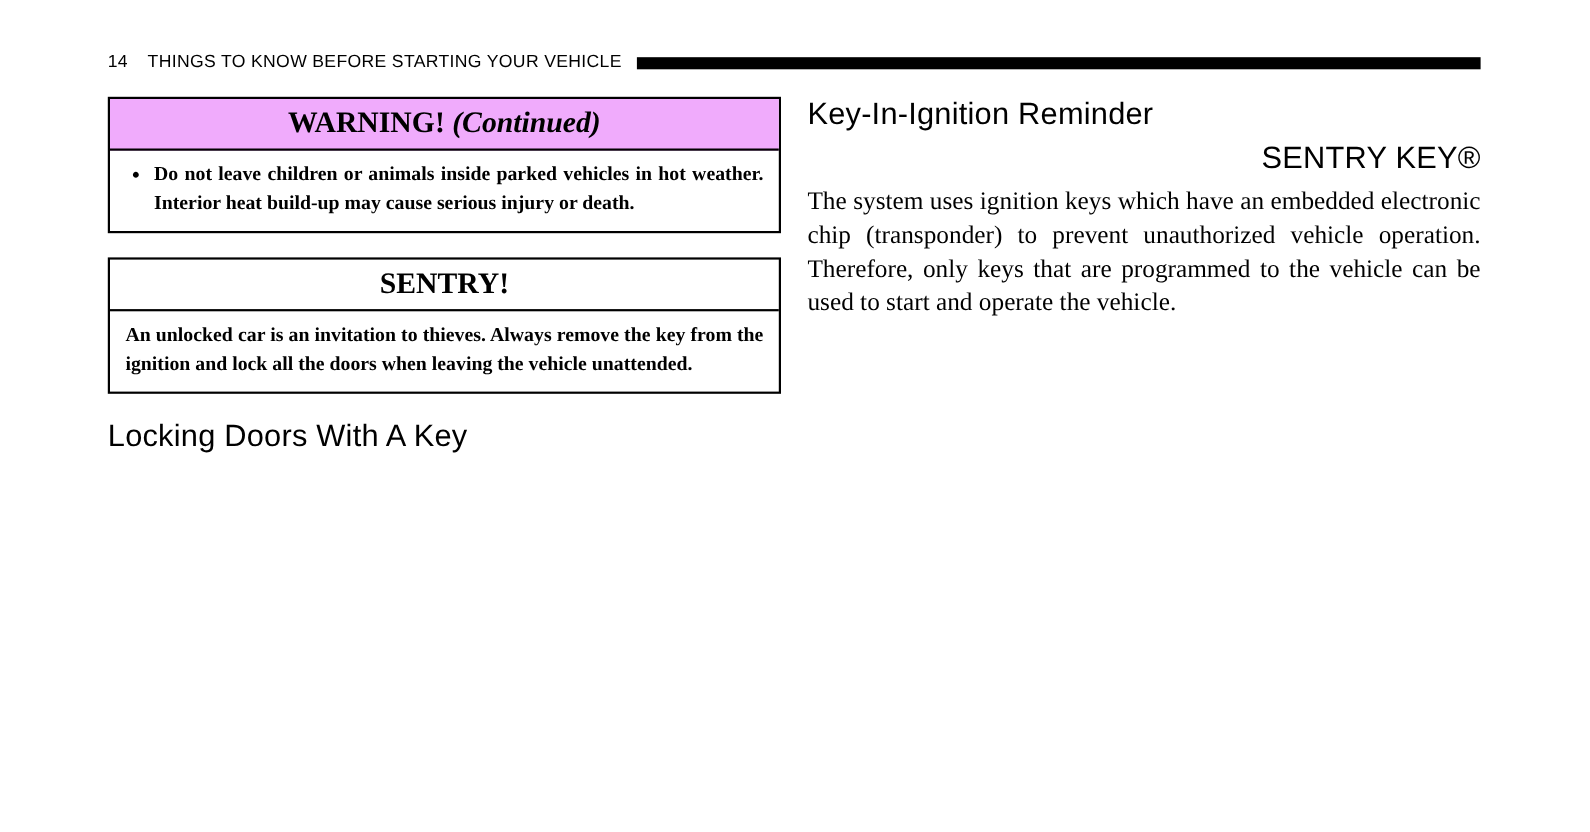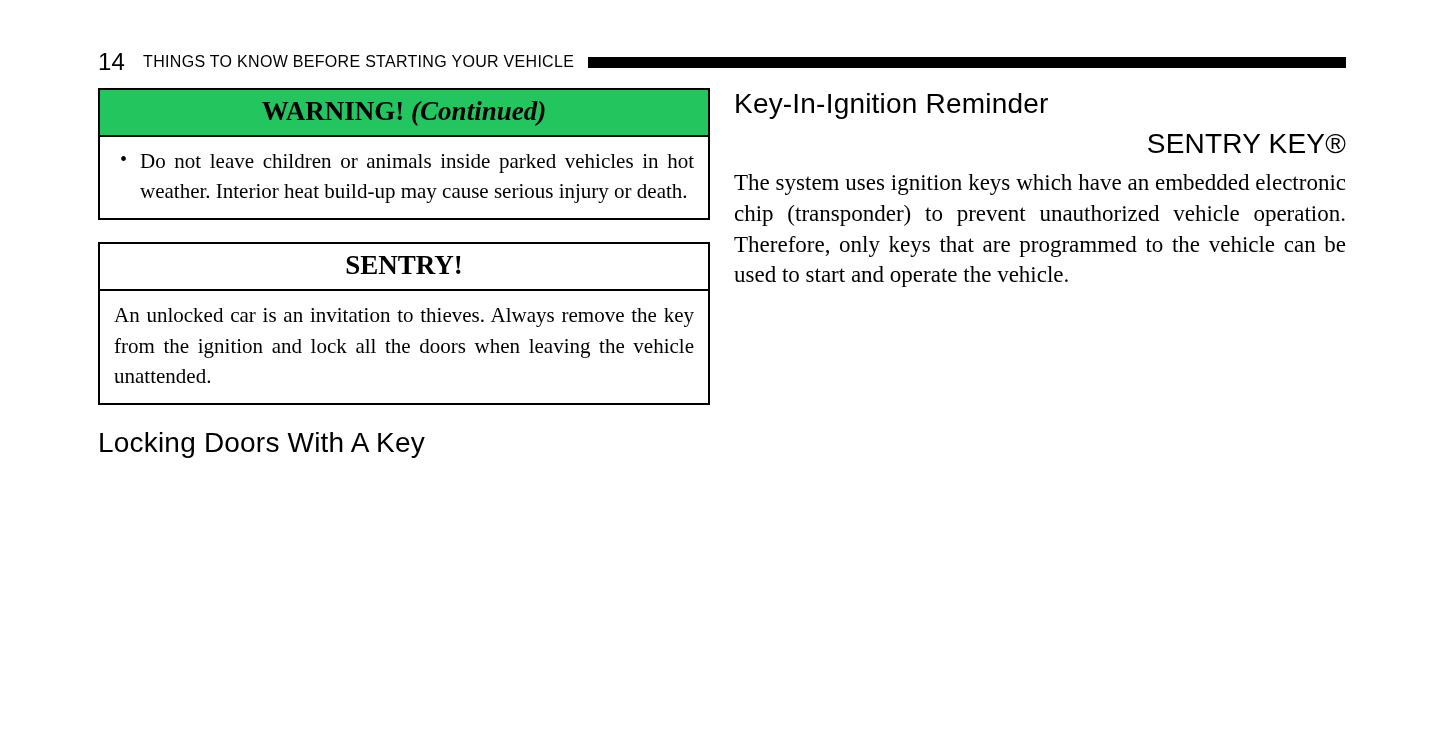--- a/index.html
+++ b/index.html
@@ -25,21 +25,21 @@
   .header {
     position: absolute;
     left: 98px;
     top: 48px;
     width: 1248px;
     display: flex;
     align-items: center;
   }
   .header-page-number {
     font-family: "Liberation Sans", sans-serif;
-    font-size: 24px;
+    font-size: 16px;
     letter-spacing: 0.2px;
     margin-right: 18px;
     white-space: nowrap;
   }
   .header-title {
     font-family: "Liberation Sans", sans-serif;
     font-size: 16px;
     letter-spacing: 0.3px;
     white-space: nowrap;
   }
@@ -69,30 +69,30 @@
     text-align: center;
     font-family: "Liberation Serif", serif;
     font-weight: bold;
     font-size: 27px;
     padding: 6px 0 8px 0;
   }
   .callout-title .cont {
     font-style: italic;
   }
   .callout-title.shaded {
-    background: #22c55e;
+    background: #f0abfc;
     border-bottom: 2px solid #000000;
   }
   .callout-title.plain {
     border-bottom: 2px solid #000000;
   }
   .callout-body {
     padding: 9px 14px 12px 14px;
-    font-weight: normal;
-    font-size: 21px;
+    font-weight: bold;
+    font-size: 18px;
     line-height: 1.44;
     text-align: justify;
   }
   .callout-body.bulleted {
     padding-left: 18px;
   }
   .bullet-item {
     position: relative;
     padding-left: 22px;
   }

